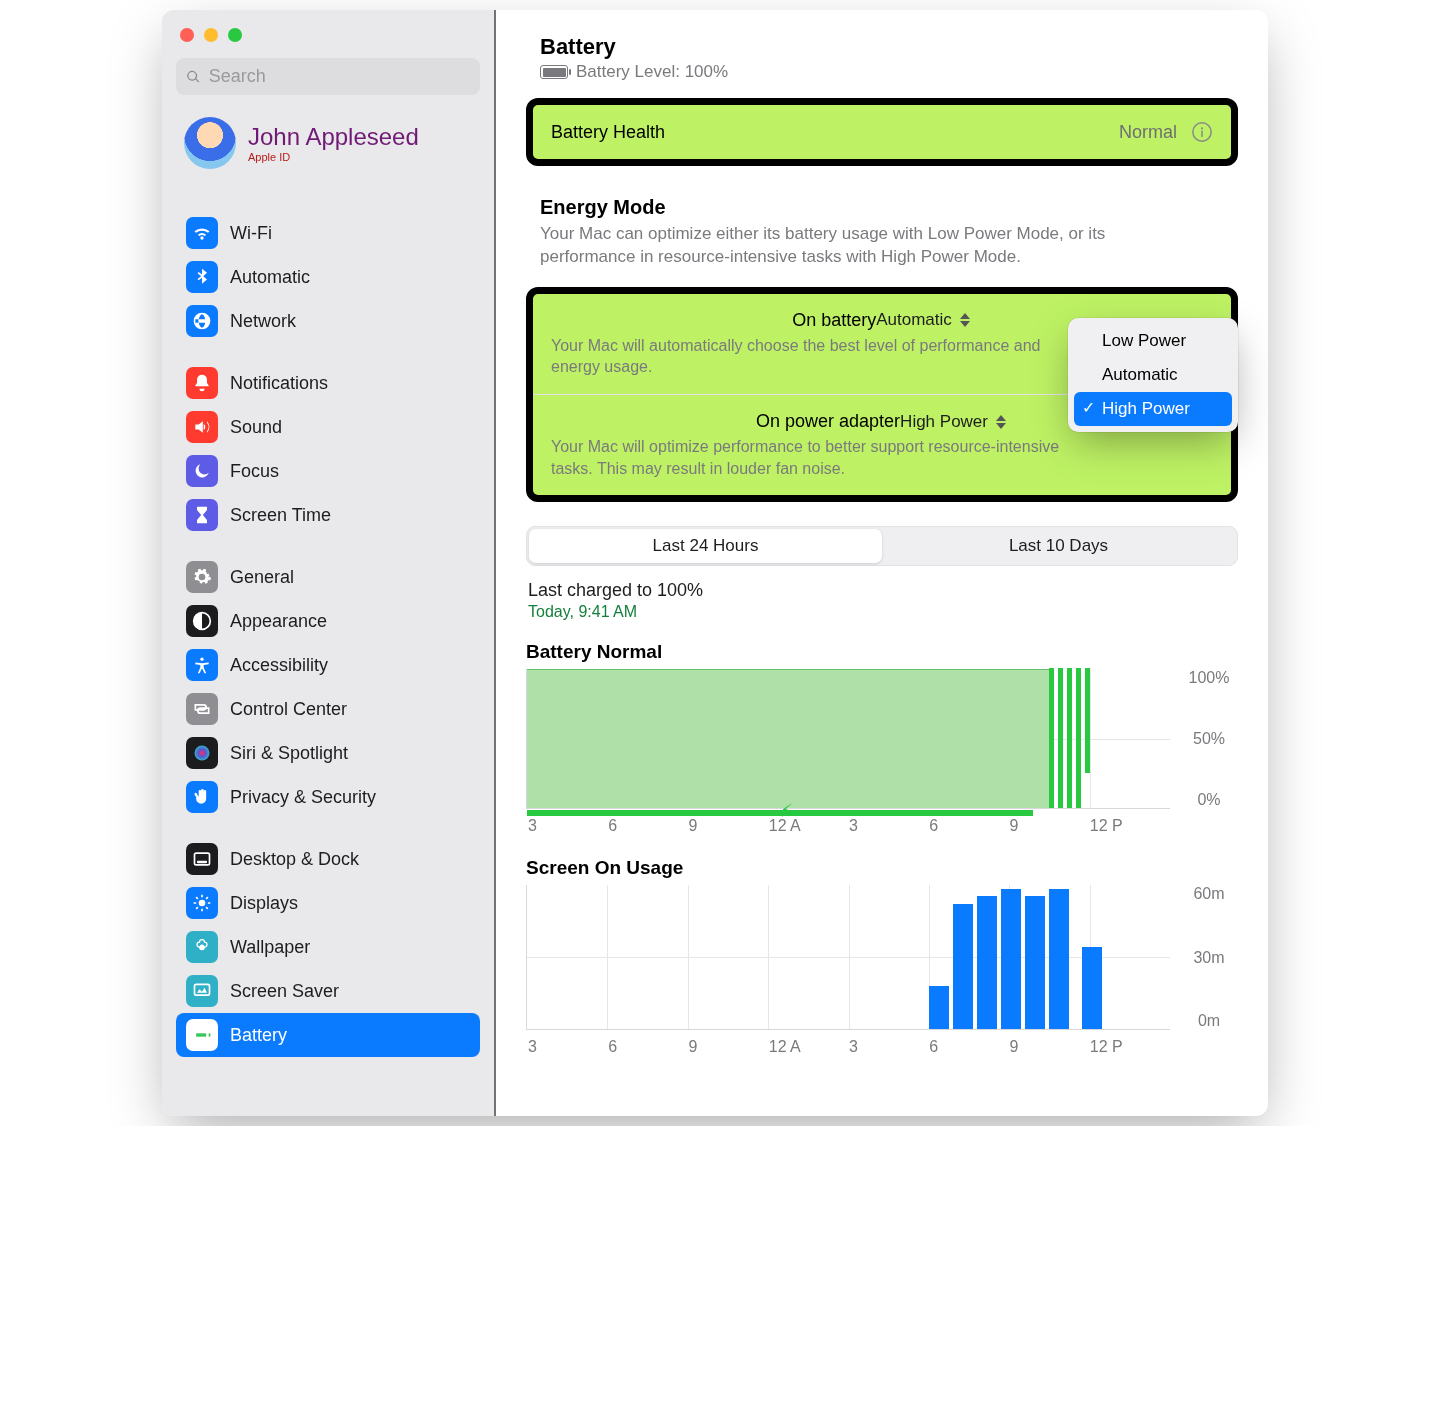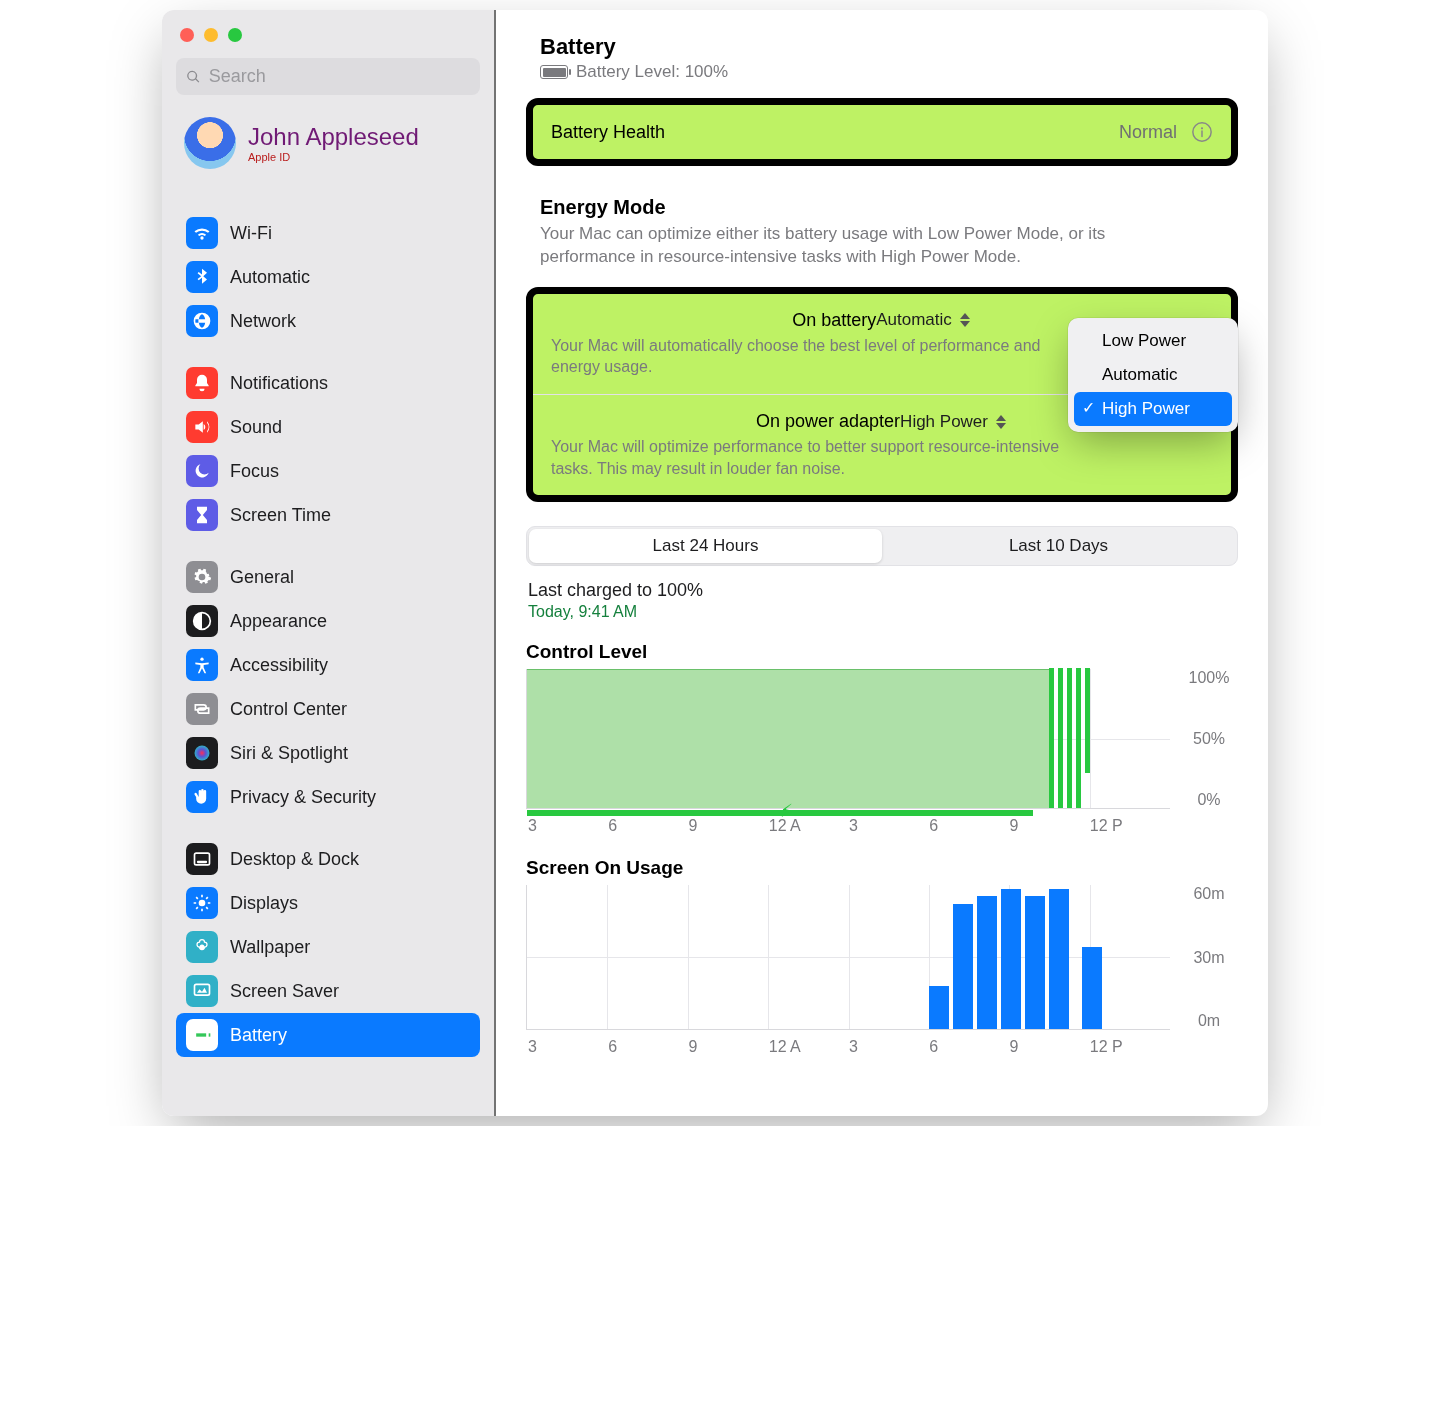--- a/index.html
+++ b/index.html
@@ -408,21 +408,21 @@
       <div class="seg active">Last 24 Hours</div>
       <div class="seg">Last 10 Days</div>
     </div>
 
     <div class="charge-info">
       <div class="t1">Last charged to 100%</div>
       <div class="t2">Today, 9:41 AM</div>
     </div>
 
     <div class="chart-block">
-      <div class="chart-title">Control Level</div>
+      <div class="chart-title">Battery Normal</div>
       <div class="chart-wrap">
         <div class="chart-area">
           <div class="chart-grid" id="battGrid">
               <div class="grid-h" style="top: 50%;"></div>
               <div class="grid-v" style="left: 12.5%;"></div>
               <div class="grid-v" style="left: 25%;"></div>
               <div class="grid-v" style="left: 37.5%;"></div>
               <div class="grid-v" style="left: 50%;"></div>
               <div class="grid-v" style="left: 62.5%;"></div>
               <div class="grid-v" style="left: 75%;"></div>

